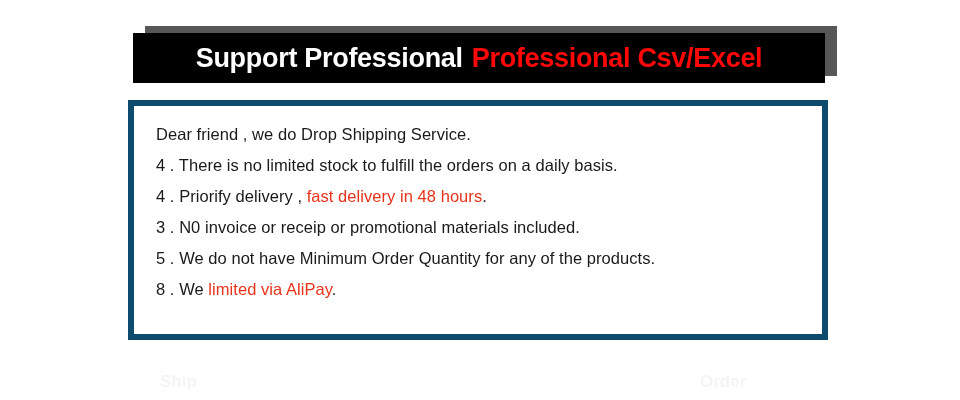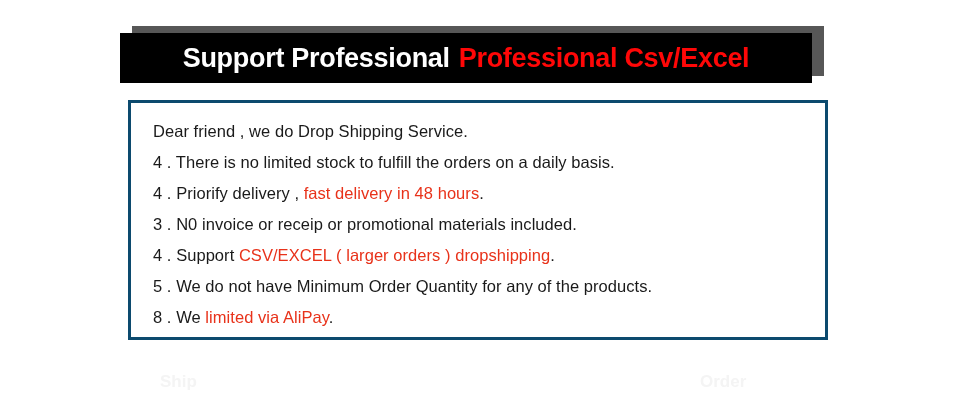--- a/index.html
+++ b/index.html
@@ -11,21 +11,21 @@
     height: 400px;
     background: #ffffff;
     font-family: "Liberation Sans", sans-serif;
     overflow: hidden;
     position: relative;
   }
 
   
   #banner-wrap {
     position: absolute;
-    left: 120px;
+    left: 133px;
     top: 33px;
     width: 757px;
     height: 50px;
   }
   #banner-shadow {
     position: absolute;
     left: 12px;
     top: -7px;
     width: 692px;
     height: 50px;
@@ -55,21 +55,21 @@
   .banner-red { color: #ff0707; }
   .banner-gap { display: inline-block; width: 9px; }
 
   
   #info-box {
     position: absolute;
     left: 128px;
     top: 100px;
     width: 700px;
     height: 240px;
-    border: 3px solid #0c4a6e;
+    border: 6px solid #0c4a6e;
     background: #ffffff;
     box-sizing: border-box;
     padding: 13px 0 0 22px;
   }
   .info-line {
     font-size: 16.5px;
     color: #1a1a1a;
     line-height: 31px;
     white-space: nowrap;
     letter-spacing: 0.05px;
@@ -118,23 +118,20 @@
   </div>
 
   <div class="info-line">
     <span>4 . Priorify delivery , </span><span class="red">fast delivery in 48 hours</span><span>.</span>
   </div>
 
   <div class="info-line">
     <span>3 . N0 invoice or receip or promotional materials included.</span>
   </div>
 
-  <div class="info-line">
-    <span>4 . Support </span><span class="red">CSV/EXCEL ( larger orders ) dropshipping</span><span>.</span>
-  </div>
 
   <div class="info-line">
     <span>5 . We do not have Minimum Order Quantity for any of the products.</span>
   </div>
 
   <div class="info-line">
     <span>8 . We </span><span class="red">limited via AliPay</span><span>.</span>
   </div>
 
 </div>

